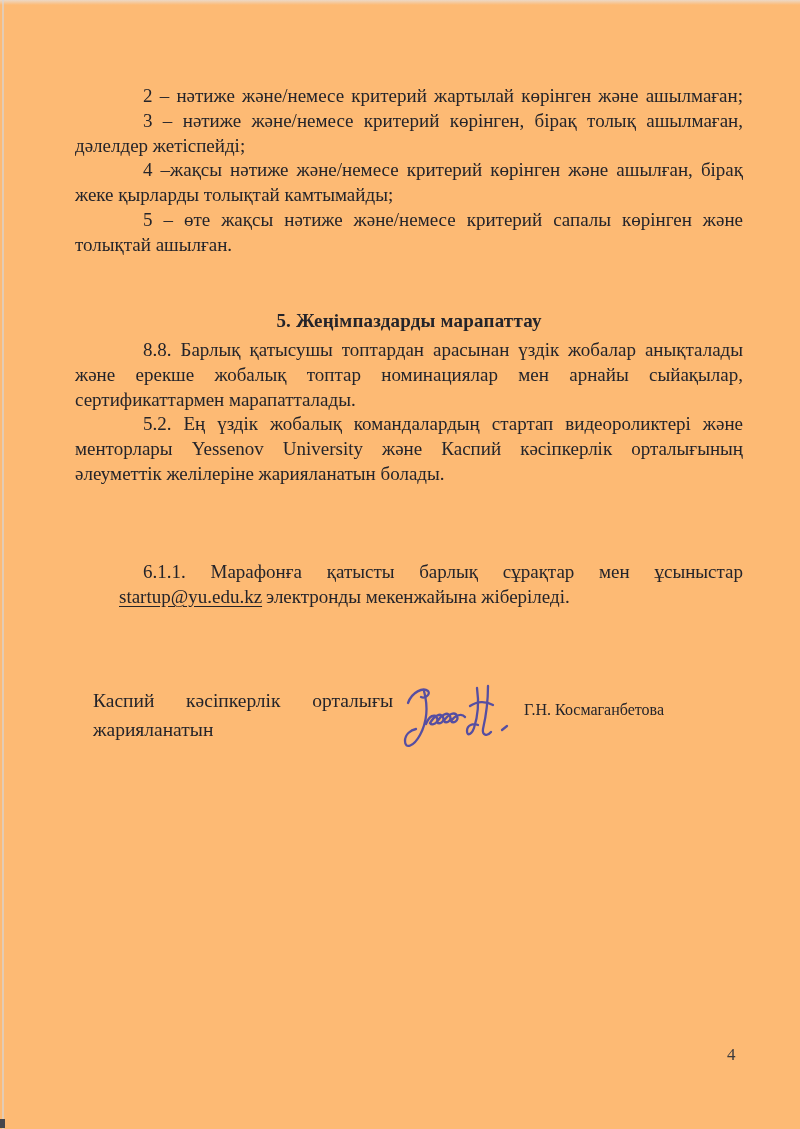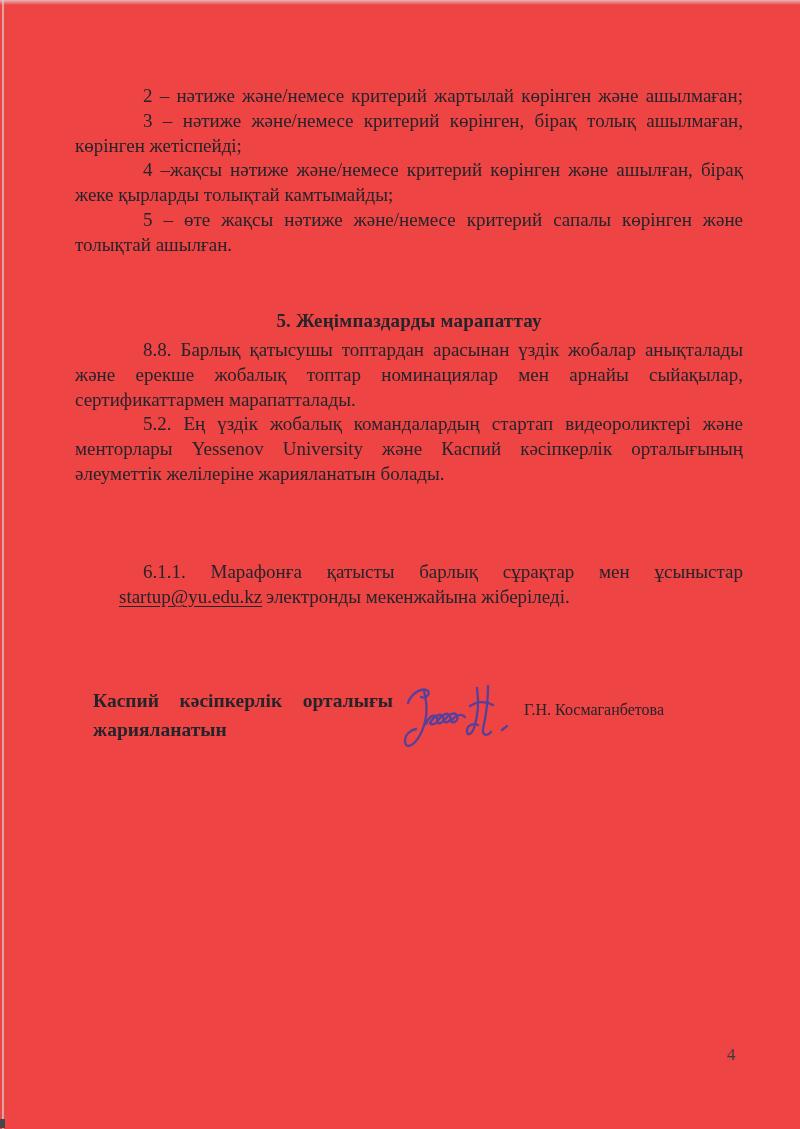--- a/index.html
+++ b/index.html
@@ -1,59 +1,59 @@
 <!DOCTYPE html>
 <html><head>
 <meta charset="utf-8">
 <style>
   html,body{margin:0;padding:0;background:#e9e9e9;}
   .page{
     position:relative;
     width:800px;height:1129px;
     margin:0 auto;
-    background:#ef4444;
+    background:#fdba74;
     font-family:"Liberation Serif","DejaVu Serif",serif;
     color:#24242a;
     overflow:hidden;
   }
   
   .edge-line{position:absolute;left:2px;top:0;width:2px;height:1129px;background:#d6d6d8;opacity:.65;}
   .top-smudge{position:absolute;left:0;top:0;width:800px;height:5px;
     background:linear-gradient(to bottom,#e6e6e9,rgba(255,255,255,0));opacity:.7;}
   .corner-mark{position:absolute;left:0;top:1119px;width:5px;height:9px;background:#47474b;}
 
   .tb{position:absolute;left:75px;width:668px;font-size:19px;line-height:24.8px;}
   .line{white-space:normal;}
   .jl{text-align:justify;text-align-last:justify;}
   .ind{text-indent:68px;}
   .heading{font-weight:bold;text-align:center;letter-spacing:.2px;}
 
   .email{text-decoration:underline;text-underline-offset:3px;padding-right:4px;margin-left:44px;}
 
   .sig-org{position:absolute;left:93px;top:686px;width:300px;
-    font-weight:bold;font-size:19.5px;line-height:29px;}
+    font-weight:normal;font-size:19.5px;line-height:29px;}
   .sig-org .l1{text-align:justify;text-align-last:justify;}
   .sig-name{position:absolute;left:524px;top:701px;font-weight:normal;font-size:16px;}
   .sig-ink{position:absolute;left:398px;top:678px;width:118px;height:95px;}
 
   .page-number{position:absolute;left:727px;top:1045px;font-size:17px;color:#3a3a3e;}
 </style>
 </head>
 <body>
 
 <div class="page">
 
   <div class="top-smudge"></div>
   <div class="edge-line"></div>
   <div class="corner-mark"></div>
 
   <div class="tb" style="top:84px;">
     <div class="line jl ind">2  – нәтиже және/немесе критерий жартылай көрінген және ашылмаған;</div>
     <div class="line jl ind">3  – нәтиже және/немесе критерий көрінген, бірақ толық ашылмаған,</div>
-    <div class="line">көрінген жетіспейді;</div>
+    <div class="line">дәлелдер жетіспейді;</div>
     <div class="line jl ind">4  –жақсы нәтиже және/немесе критерий көрінген және ашылған, бірақ</div>
     <div class="line">жеке қырларды толықтай камтымайды;</div>
     <div class="line jl ind">5 – өте жақсы нәтиже және/немесе критерий сапалы көрінген және</div>
     <div class="line">толықтай ашылған.</div>
   </div>
 
   <div class="tb heading" style="top:266px;margin-top:43px;">5. Жеңімпаздарды марапаттау</div>
 
   <div class="tb" style="top:338px;">
     <div class="line jl ind">8.8. Барлық қатысушы топтардан арасынан үздік жобалар анықталады</div>

